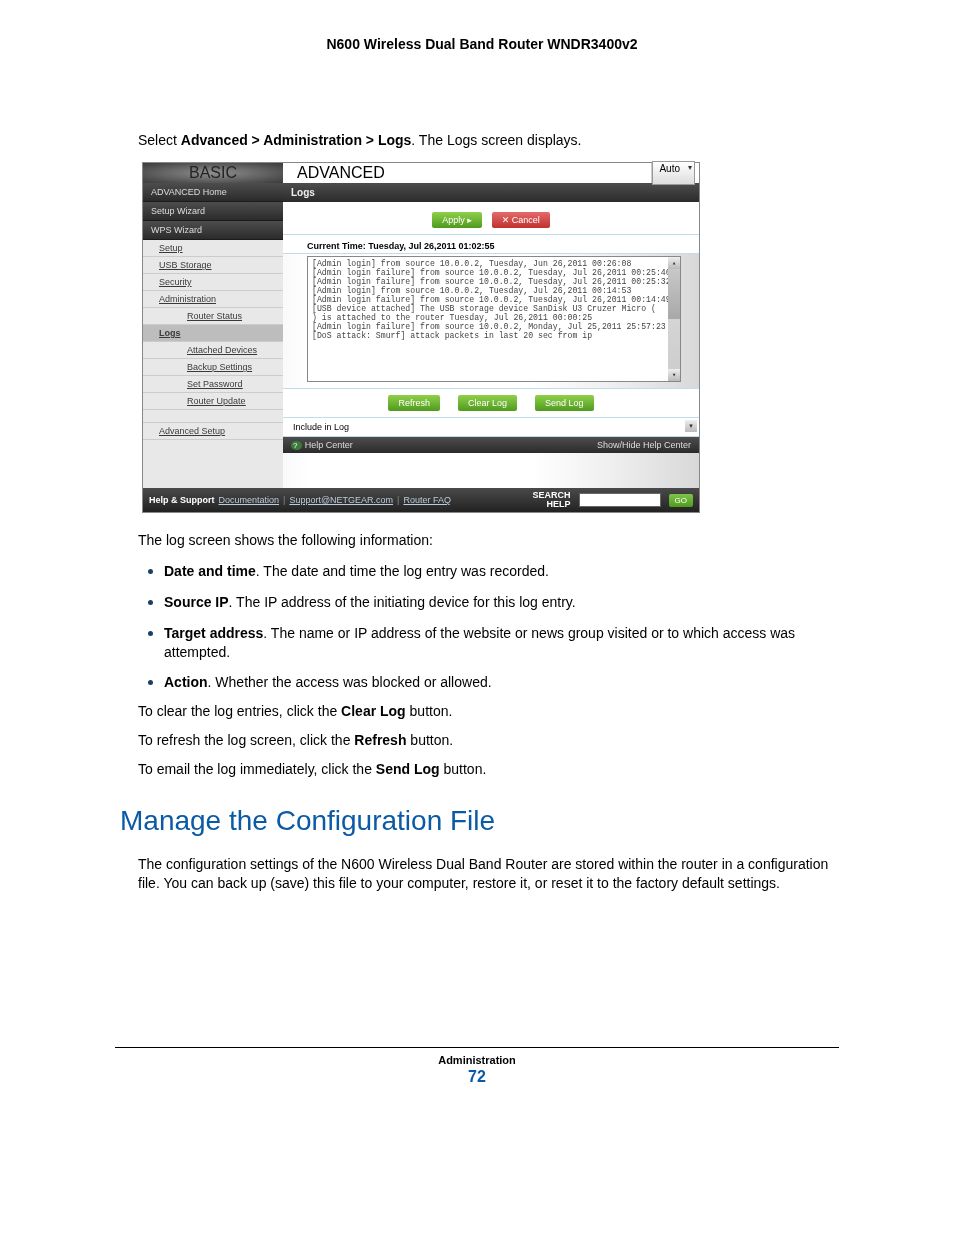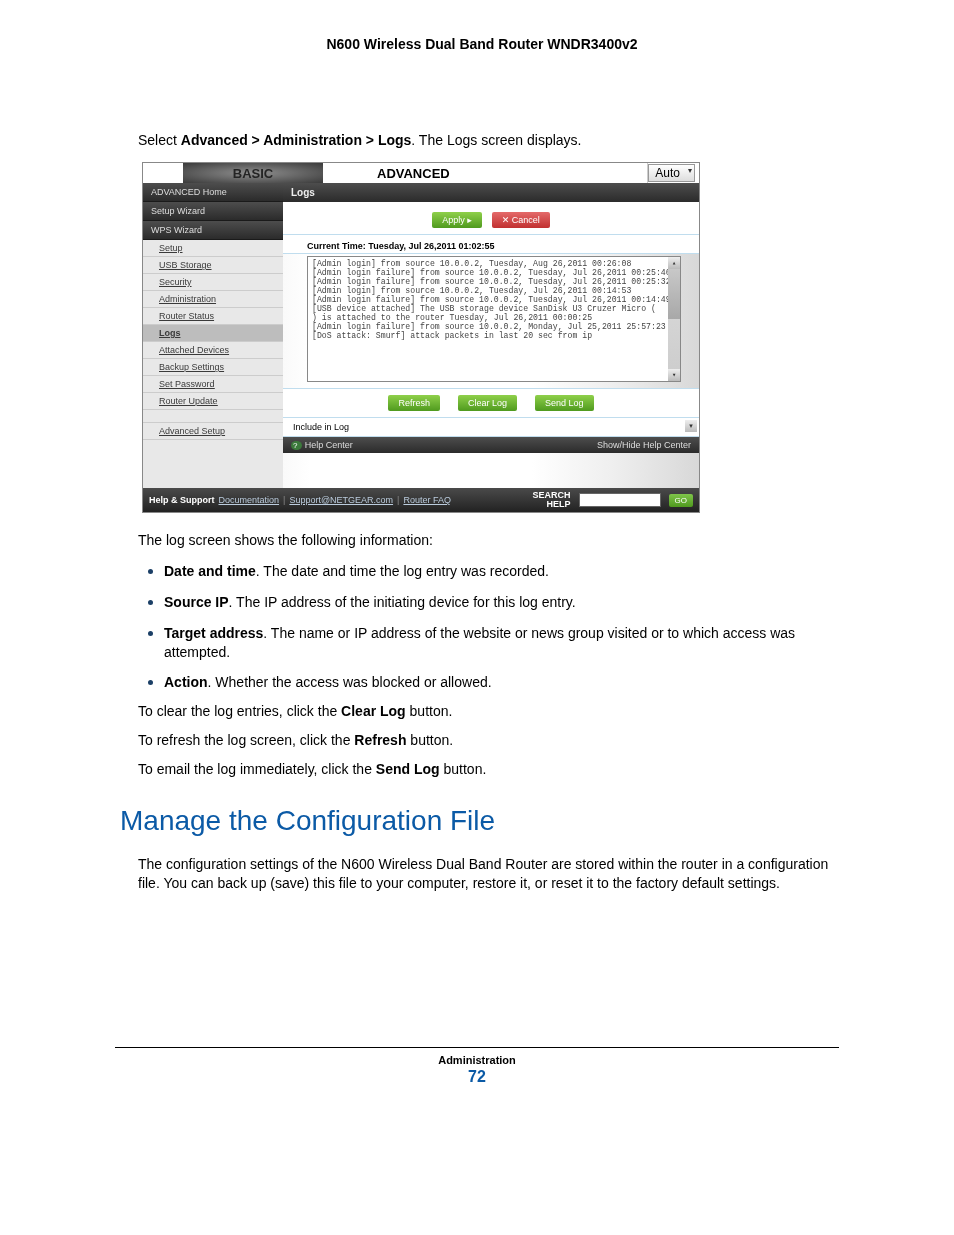--- a/index.html
+++ b/index.html
@@ -38,39 +38,39 @@
     color: #ddd;
     background: #fff;
   }
   .tabs {
     display:flex;
     height:20px;
   }
   .tab {
     flex:0 0 140px;
     display:flex; align-items:center; justify-content:center;
-    font-size:13px; font-weight:bold;margin-left:40px;
+    font-size:16px; font-weight:normal;
   }
   .tab.basic { background: radial-gradient(ellipse at center, #8f8f8f 0%, #3a3a3a 100%); color:#242424; }
   .tab.advanced { background:#fff; color:#000; border-right:1px solid #ccc; flex:1;justify-content:flex-start;padding-left:14px;}
   .auto-wrap{ background:#fff; display:flex;align-items:center;gap:4px;padding-right:4px;}
-  .auto-select{font-size:12px;border:1px solid #999;background:linear-gradient(#fff,#ddd);padding:1px 14px 1px 6px;color:#000;position:relative;}
+  .auto-select{font-size:10px;border:1px solid #999;background:linear-gradient(#fff,#ddd);padding:1px 14px 10px 6px;color:#000;position:relative;}
   .auto-select::after{content:"▾";position:absolute;right:2px;top:1px;font-size:8px;color:#333;}
   .shot-body{display:flex;background:linear-gradient(to right,#d8d8d8,#eee 15%,#fff 30%,#fff 70%,#eee 85%,#d8d8d8);}
   .sidebar{flex:0 0 140px;}
   .side-item{
     background:linear-gradient(#4d4d4d,#2b2b2b);
     color:#ddd; font-size:9px; padding:4px 8px;
     border-bottom:1px solid #1a1a1a;
   }
   .side-sub{
     background:#e8e8e8;color:#3a3a3a;font-size:9px;padding:3px 10px 3px 16px;border-bottom:1px solid #ccc;text-decoration:underline;
   }
   .side-sub.active{background:#bdbdbd;font-weight:bold;}
-  .side-sub .ul{text-decoration:underline;}
+  .side-sub .ul{text-decoration:underline;margin-left:28px;}
   .content{flex:1;}
   .panel-title{background:linear-gradient(#4d4d4d,#2b2b2b);color:#eee;font-size:10px;font-weight:bold;padding:4px 8px;}
   .topbtns{display:flex;justify-content:center;gap:10px;padding:10px 0 6px 0;background:#fff;}
   .btn{font-size:9px;color:#fff;border:none;border-radius:2px;padding:3px 10px;display:inline-flex;align-items:center;gap:3px;}
   .btn.apply{background:linear-gradient(#8fd04a,#4f9a1e);}
   .btn.cancel{background:linear-gradient(#e46a6a,#c13030);}
   .btn.blue{background:linear-gradient(#8fd04a,#4f9a1e);}
   .curtime{font-size:9px;font-weight:bold;color:#000;padding:6px 10px 2px 24px;background:#fff;border-top:1px solid #c0ddee;border-bottom:1px solid #c0ddee;}
   .logbox{
     margin:2px 18px 6px 24px;
@@ -156,21 +156,21 @@
         <div style="background:#e8e8e8;height:48px;"></div>
       </div>
       <div class="content">
         <div class="panel-title">Logs</div>
         <div class="topbtns">
           <div class="btn apply">Apply ▸</div>
           <div class="btn cancel">✕ Cancel</div>
         </div>
         <div class="curtime">Current Time: Tuesday, Jul 26,2011 01:02:55</div>
         <div class="logbox">
-          <div>[Admin login] from source 10.0.0.2, Tuesday, Aug 26,2011 00:26:08</div>
+          <div>[Admin login] from source 10.0.0.2, Tuesday, Jun 26,2011 00:26:08</div>
           <div>[Admin login failure] from source 10.0.0.2, Tuesday, Jul 26,2011 00:25:46</div>
           <div>[Admin login failure] from source 10.0.0.2, Tuesday, Jul 26,2011 00:25:32</div>
           <div>[Admin login] from source 10.0.0.2, Tuesday, Jul 26,2011 00:14:53</div>
           <div>[Admin login failure] from source 10.0.0.2, Tuesday, Jul 26,2011 00:14:49</div>
           <div>[USB device attached] The USB storage device SanDisk U3 Cruzer Micro (</div>
           <div>) is attached to the router Tuesday, Jul 26,2011 00:00:25</div>
           <div>[Admin login failure] from source 10.0.0.2, Monday, Jul 25,2011 25:57:23</div>
           <div>[DoS attack: Smurf] attack packets in last 20 sec from ip</div>
           <div class="sb">
             <div class="up">▴</div>

